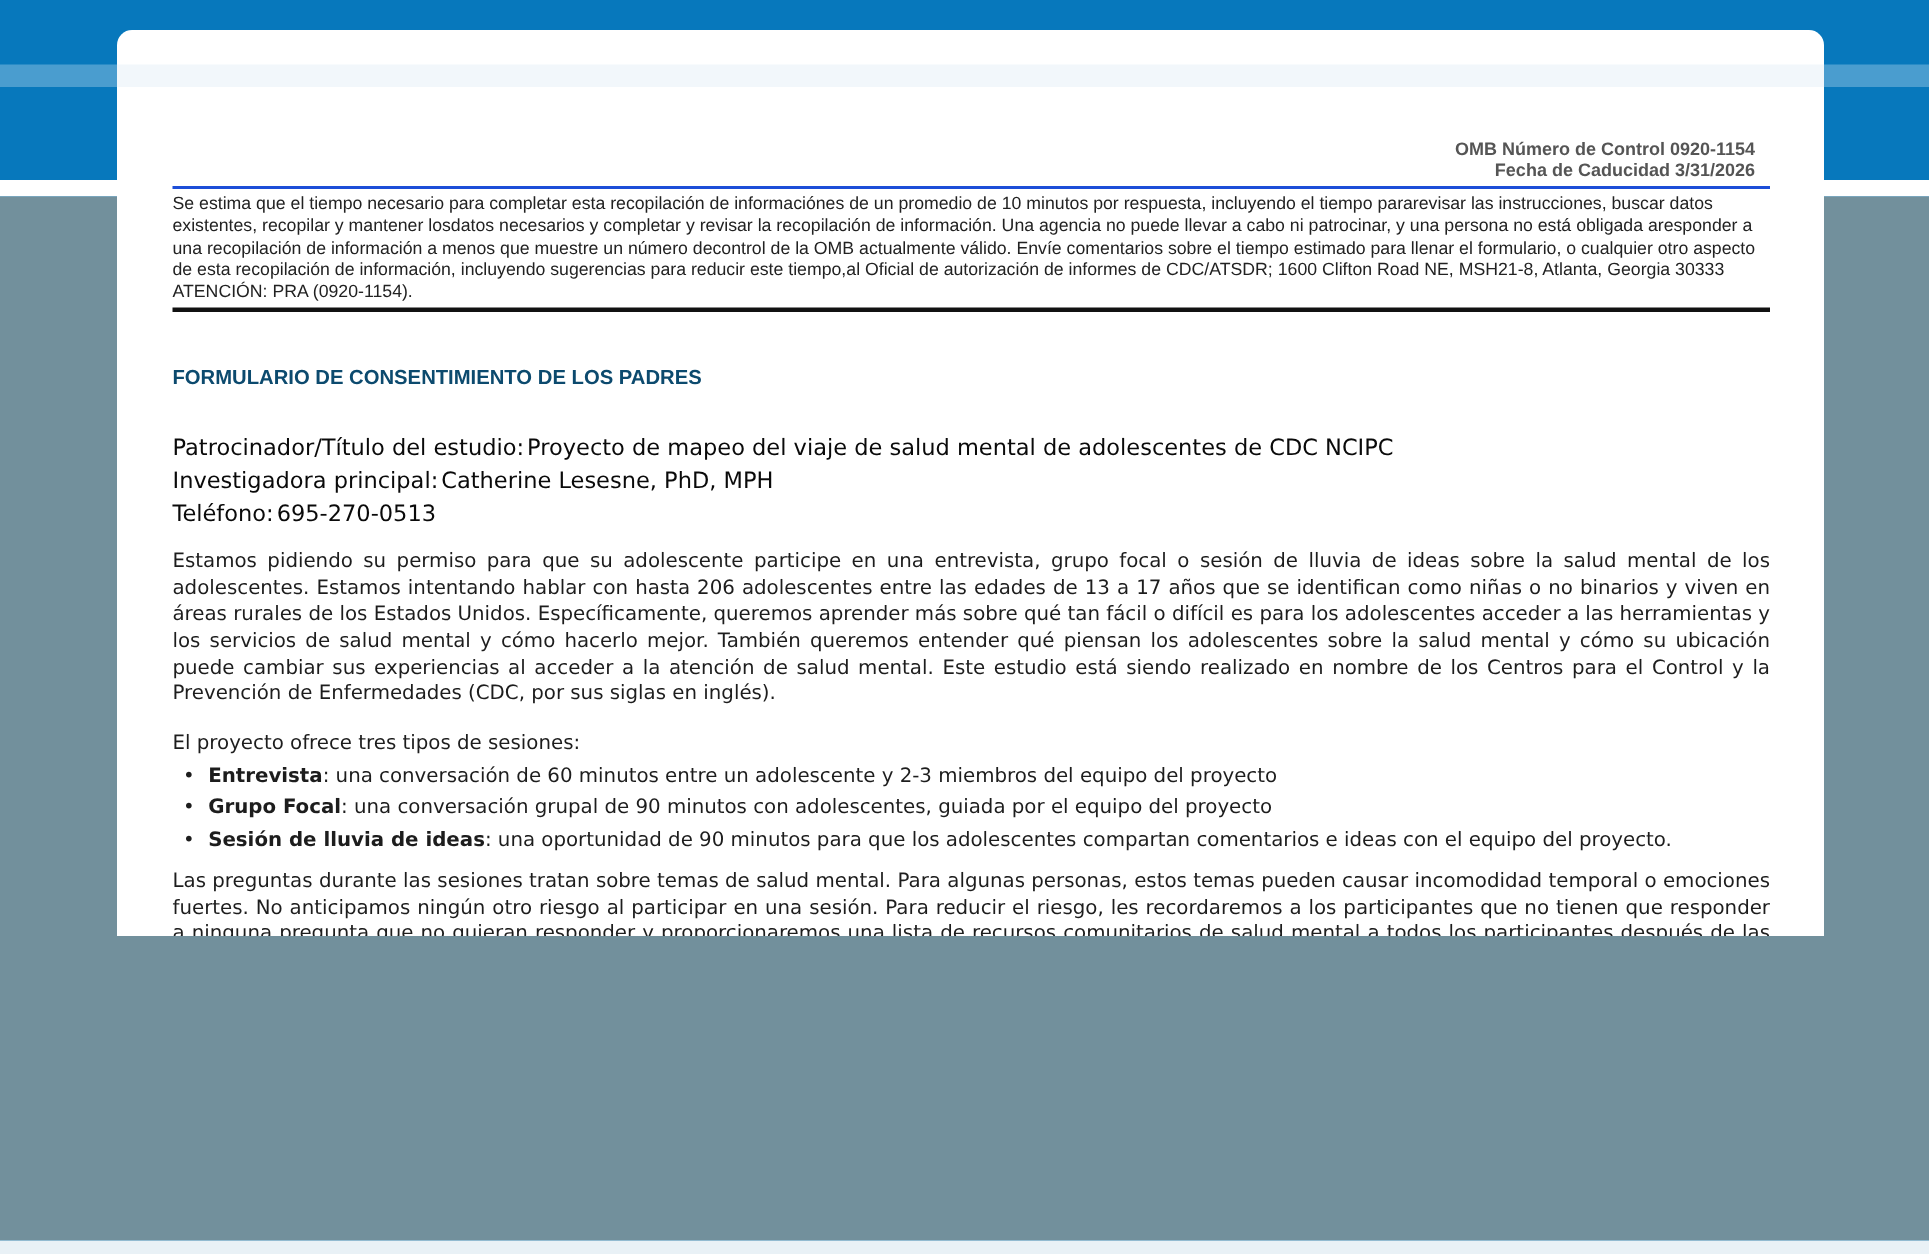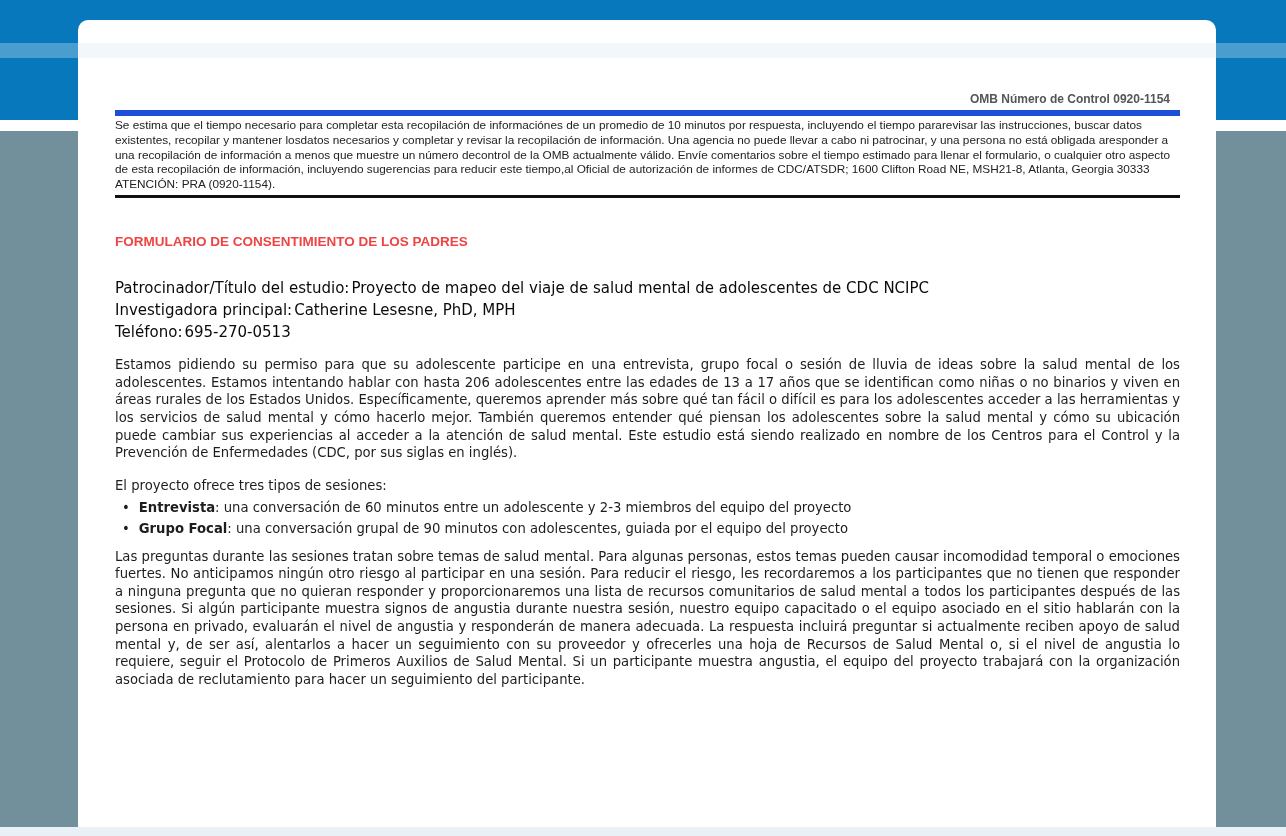--- a/index.html
+++ b/index.html
@@ -7,45 +7,45 @@
     width:1286px; height:836px; position:relative; overflow:hidden;
     background:#0778bc;
     font-family:"DejaVu Sans", sans-serif;
   }
   .bg-stripe   { position:absolute; left:0; top:43px;  width:1286px; height:15px; background:#4a9dcf; }
   .bg-whiteband{ position:absolute; left:0; top:120px; width:1286px; height:11px; background:#ffffff; }
   .bg-gray     { position:absolute; left:0; top:131px; width:1286px; height:696px; background:#72909c; }
   .bottom-strip{ position:absolute; left:0; top:827px; width:1286px; height:9px; background:#e9f1f6; z-index:3; }
 
   .page {
-    position:absolute; left:78px; top:20px; width:1138px; height:816px;
+    position:absolute; left:78px; top:20px; width:1138px; height:604px;
     background:#ffffff; border-radius:10px 10px 0 0; z-index:2; overflow:hidden;
   }
   .page-stripe { position:absolute; left:0; top:23px; width:100%; height:15px; background:#f2f7fb; }
 
   .content { position:absolute; left:37px; top:0; width:1065px; color:#1d1d1d; }
 
   .omb {
     margin-top:72px; text-align:right; padding-right:10px;
     font-family:"Liberation Sans", sans-serif;
     font-size:12px; line-height:14px; font-weight:bold; color:#555555;
   }
 
   .pra {
     margin-top:4px;
-    border-top:6px solid #1d4ed8; border-bottom:3px solid #111111;
+    border-top:2px solid #1d4ed8; border-bottom:3px solid #111111;
     padding:2px 0 3px 0;
     font-family:"Liberation Sans", sans-serif;
     font-size:11.8px; line-height:14.8px; color:#222222;
   }
 
   .form-title {
     margin:36px 0 0 0;
     font-family:"Liberation Sans", sans-serif;
-    font-size:13.5px; font-weight:bold; color:#ef4444;
+    font-size:13.5px; font-weight:bold; color:#0c4a6e;
   }
 
   .study { margin-top:28px; font-size:15px; line-height:22px; color:#0a0a0a; }
   .study .b { font-weight:normal; margin-right:2px; }
 
   .para { font-size:13.2px; line-height:17.6px; text-align:justify; }
   .para1 { }
   .para2 { margin-top:8px; }
 
   .sessions-intro { margin-top:0; font-size:13.2px; line-height:21.6px; }
@@ -59,20 +59,21 @@
 <div class="bg-stripe"></div>
 <div class="bg-whiteband"></div>
 <div class="bg-gray"></div>
 
 <div class="page">
   <div class="page-stripe"></div>
   <div class="content">
 
     <div class="omb">
       <div>OMB Número de Control 0920-1154</div>
+      <div>Fecha de Caducidad 3/31/2026</div>
     </div>
 
     <div class="pra">Se estima que el tiempo necesario para completar esta recopilación de informaciónes de un promedio de 10 minutos por respuesta, incluyendo el tiempo pararevisar las instrucciones, buscar datos existentes, recopilar y mantener losdatos necesarios y completar y revisar la recopilación de información. Una agencia no puede llevar a cabo ni patrocinar, y una persona no está obligada aresponder a una recopilación de información a menos que muestre un número decontrol de la OMB actualmente válido. Envíe comentarios sobre el tiempo estimado para llenar el formulario, o cualquier otro aspecto de esta recopilación de información, incluyendo sugerencias para reducir este tiempo,al Oficial de autorización de informes de CDC/ATSDR; 1600 Clifton Road NE, MSH21-8, Atlanta, Georgia 30333 ATENCIÓN: PRA (0920-1154).</div>
 
     <h1 class="form-title">FORMULARIO DE CONSENTIMIENTO DE LOS PADRES</h1>
 
     <div class="study">
       <div>
         <span class="b">Patrocinador/Título del estudio:</span><span>Proyecto de mapeo del viaje de salud mental de adolescentes de CDC NCIPC</span>
       </div>
@@ -87,19 +88,22 @@
     <p class="para para1">Estamos pidiendo su permiso para que su adolescente participe en una entrevista, grupo focal o sesión de lluvia de ideas sobre la salud mental de los adolescentes. Estamos intentando hablar con hasta 206 adolescentes entre las edades de 13 a 17 años que se identifican como niñas o no binarios y viven en áreas rurales de los Estados Unidos. Específicamente, queremos aprender más sobre qué tan fácil o difícil es para los adolescentes acceder a las herramientas y los servicios de salud mental y cómo hacerlo mejor. También queremos entender qué piensan los adolescentes sobre la salud mental y cómo su ubicación puede cambiar sus experiencias al acceder a la atención de salud mental. Este estudio está siendo realizado en nombre de los Centros para el Control y la Prevención de Enfermedades (CDC, por sus siglas en inglés).</p>
 
     <div class="sessions-intro">El proyecto ofrece tres tipos de sesiones:</div>
 
     <p class="bullet">
       <span class="marker">•</span><span class="b">Entrevista</span><span>: una conversación de 60 minutos entre un adolescente y 2-3 miembros del equipo del proyecto</span>
     </p>
     <p class="bullet">
       <span class="marker">•</span><span class="b">Grupo Focal</span><span>: una conversación grupal de 90 minutos con adolescentes, guiada por el equipo del proyecto</span>
     </p>
+    <p class="bullet">
+      <span class="marker">•</span><span class="b">Sesión de lluvia de ideas</span><span>: una oportunidad de 90 minutos para que los adolescentes compartan comentarios e ideas con el equipo del proyecto.</span>
+    </p>
 
     <p class="para para2">Las preguntas durante las sesiones tratan sobre temas de salud mental. Para algunas personas, estos temas pueden causar incomodidad temporal o emociones fuertes. No anticipamos ningún otro riesgo al participar en una sesión. Para reducir el riesgo, les recordaremos a los participantes que no tienen que responder a ninguna pregunta que no quieran responder y proporcionaremos una lista de recursos comunitarios de salud mental a todos los participantes después de las sesiones. Si algún participante muestra signos de angustia durante nuestra sesión, nuestro equipo capacitado o el equipo asociado en el sitio hablarán con la persona en privado, evaluarán el nivel de angustia y responderán de manera adecuada. La respuesta incluirá preguntar si actualmente reciben apoyo de salud mental y, de ser así, alentarlos a hacer un seguimiento con su proveedor y ofrecerles una hoja de Recursos de Salud Mental o, si el nivel de angustia lo requiere, seguir el Protocolo de Primeros Auxilios de Salud Mental. Si un participante muestra angustia, el equipo del proyecto trabajará con la organización asociada de reclutamiento para hacer un seguimiento del participante.</p>
 
   </div>
 </div>
 
 <div class="bottom-strip"></div>
 
 </body></html>

